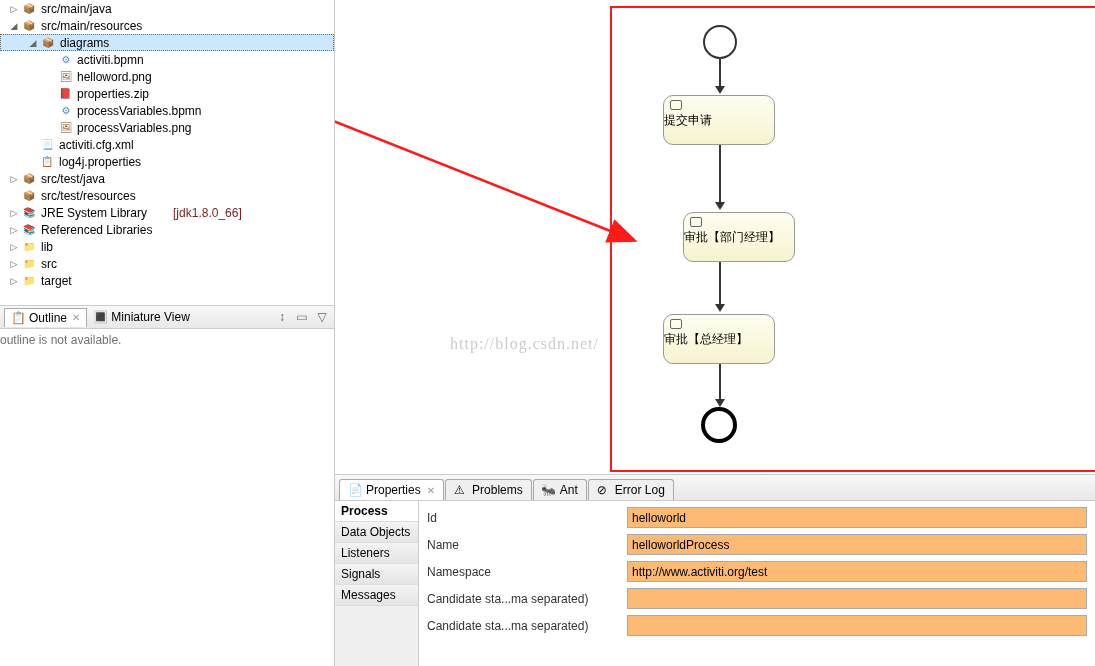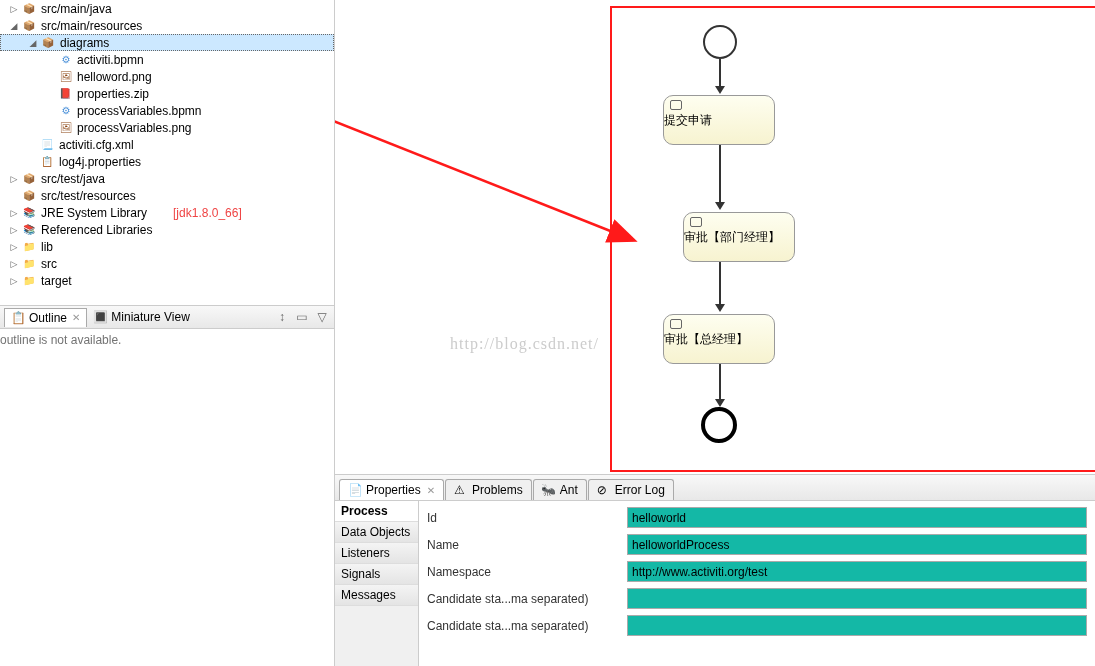--- a/index.html
+++ b/index.html
@@ -13,21 +13,21 @@
 .tree-icon { width: 16px; height: 16px; margin-right: 3px; display: inline-flex; align-items: center; justify-content: center; font-size: 10px; }
 .icon-pkg { color: #b8860b; }
 .icon-folder { color: #d4a84b; }
 .icon-bpmn { color: #4a90d9; }
 .icon-png { color: #8b4513; }
 .icon-zip { color: #c44; }
 .icon-xml { color: #888; }
 .icon-props { color: #666; }
 .icon-lib { color: #8b7355; }
 .tree-label { color: #000; }
-.tree-suffix { color: #ef4444; margin-left: 4px; padding-left: 22px; }
+.tree-suffix { color: #7f1d1d; margin-left: 4px; padding-left: 22px; }
 
 .outline-header { height: 24px; background: linear-gradient(#f8f8f8,#e8e8e8); border-top: 1px solid #ccc; border-bottom: 1px solid #ccc; display: flex; align-items: center; padding: 0 4px; }
 .outline-tab { padding: 2px 6px; display: flex; align-items: center; gap: 3px; }
 .outline-tab.active { background: #fff; border: 1px solid #aaa; border-bottom: none; }
 .outline-tools { margin-left: auto; display: flex; gap: 4px; }
 .tool-btn { width: 16px; height: 16px; display: flex; align-items: center; justify-content: center; color: #666; }
 .outline-body { padding: 4px 0; color: #737373; }
 
 .editor-area { position: absolute; left: 335px; top: 0; width: 760px; height: 666px; }
 .canvas { position: relative; width: 760px; height: 475px; background: #fff; border-bottom: 1px solid #ccc; }
@@ -49,21 +49,21 @@
 .tab-icon { width: 14px; height: 14px; display: inline-block; }
 .tab-close { color: #999; font-size: 10px; margin-left: 2px; }
 
 .props-body { display: flex; height: 165px; }
 .props-sidebar { width: 84px; background: #f0f0f0; border-right: 1px solid #ccc; }
 .props-cat { padding: 3px 6px; border-bottom: 1px solid #ddd; background: linear-gradient(#f4f4f4,#e4e4e4); cursor: default; }
 .props-cat.active { font-weight: bold; background: #fff; }
 .props-form { flex: 1; padding: 6px 8px; }
 .form-row { display: flex; align-items: center; margin-bottom: 6px; }
 .form-label { width: 200px; color: #333; }
-.form-input { flex: 1; height: 21px; border: 1px solid #aaa; padding: 0 4px; background: #14b8a6; }
+.form-input { flex: 1; height: 21px; border: 1px solid #aaa; padding: 0 4px; background: #fdba74; }
 </style>
 </head>
 <body>
 
 <div class="left-panel">
   <div class="tree-area" id="tree">
       <div class="tree-item" style="padding-left: 8px;">
         <span class="expander">▷</span>
         <span class="tree-icon icon-pkg">📦</span>
         <span class="tree-label">src/main/java</span>

